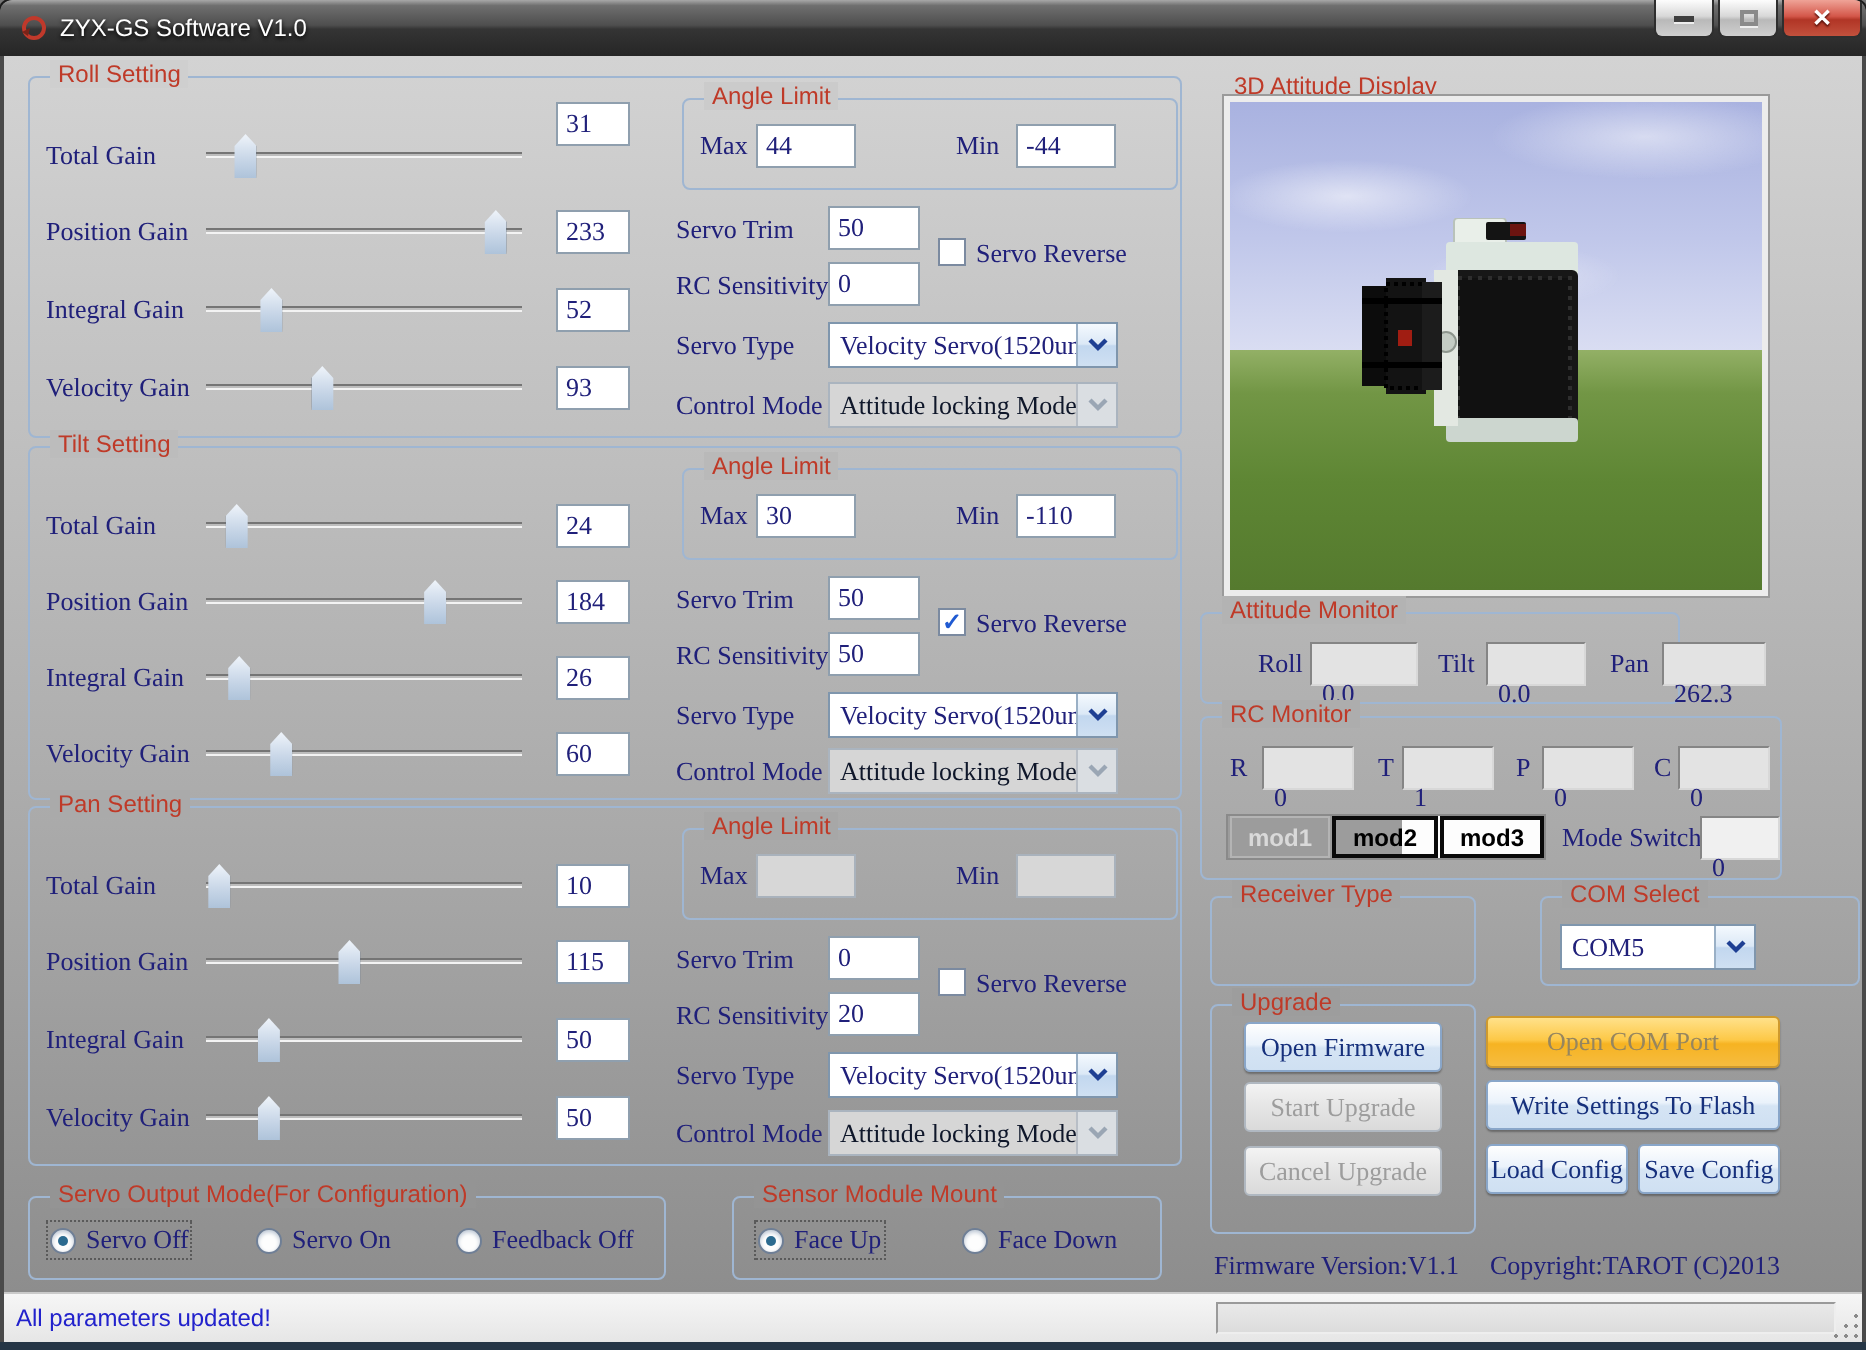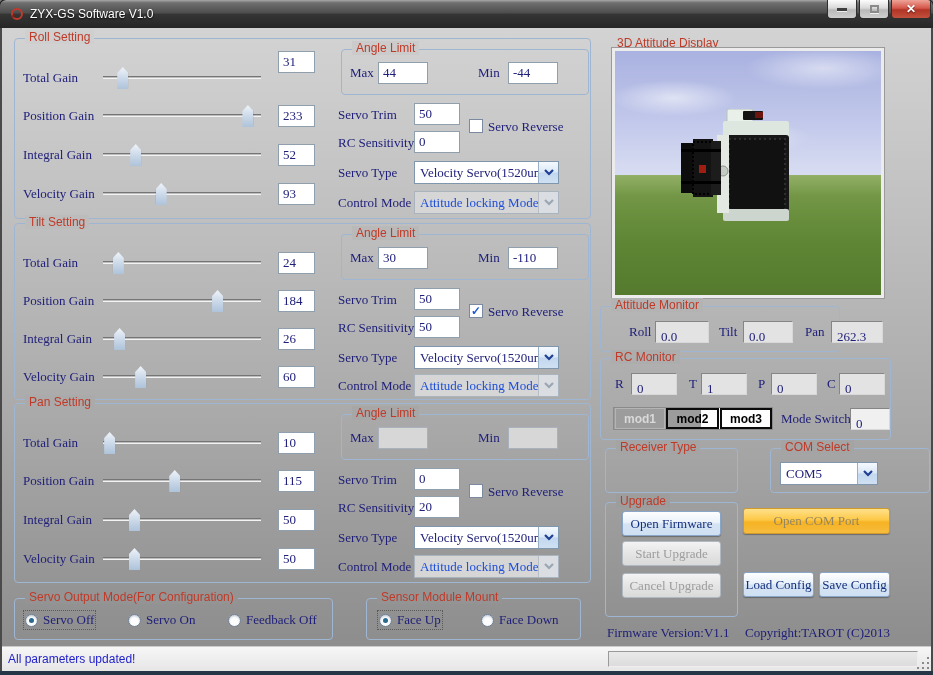--- a/index.html
+++ b/index.html
@@ -29,38 +29,38 @@
   .leg { position:absolute; top:-9px; left:10px; padding:0 4px; font-size:12px;
     color:#bf3a28; white-space:nowrap; }
   .rlbl { position:absolute; font-size:12px; color:#bf3a28; white-space:nowrap; }
   .lbl { position:absolute; font-family:"Liberation Serif",serif; font-size:13px;
     color:#20207a; white-space:nowrap; }
   .tb { position:absolute; font-family:"Liberation Serif",serif; font-size:13px; color:#20207a;
     background:#fff; border:1px solid #8f9fae; height:22px; padding:0 4px; outline:none; }
   .tb.dis { background:#d7d7d7; border-color:#a9b2bc; color:#8e8e8e; }
   .ro { position:absolute; font-family:"Liberation Serif",serif; font-size:13px; color:#20207a;
     background:#e3e3e3; border:1px solid; border-color:#858585 #d8d8d8 #d8d8d8 #858585;
-    height:22px; padding:7px 0 0 5px; }
+    height:22px; padding:17px 0 0 5px; }
   
   .sld { position:absolute; height:22px; }
   .track { position:absolute; left:0; right:0; top:9px; height:3px; background:#bdbdbd;
     border-top:1px solid #757575; border-bottom:1px solid #f3f3f3; }
   .thumb { position:absolute; top:0; width:11px; height:22px;
     background:linear-gradient(180deg,#eff4fa,#c9d7e8 55%,#aec3da);
     clip-path:polygon(50% 0,100% 27%,100% 100%,0 100%,0 27%);
     filter:drop-shadow(0 0 1px #5f748c); }
   
   .combo { position:absolute; height:23px; background:#fff; border:1px solid #7f96ad; display:flex; }
   .combo .txt { flex:1; font-family:"Liberation Serif",serif; font-size:13px; color:#20207a;
     padding:3px 0 0 5px; white-space:nowrap; overflow:hidden; }
   .combo .cbtn { width:20px; border-left:1px solid #9ab0c6; display:flex; align-items:center;
     justify-content:center;
     background:linear-gradient(180deg,#f4f9fe,#dbe8f6 48%,#c2d7ef 52%,#cfe0f2); }
   .combo.dis { background:#d6d6d6; border-color:#aab4bf; }
-  .combo.dis .txt { color:#1d4ed8; }
+  .combo.dis .txt { color:#0f172a; }
   .combo.dis .cbtn { background:#dadee2; border-left-color:#b8bec6; }
   
   .cb { position:absolute; width:14px; height:14px; background:#fff; border:1px solid #7b8aa0; }
   .cb.checked::after { content:"✓"; position:absolute; left:1px; top:-1px; color:#1f5ad2;
     font:bold 12px/14px "Liberation Sans",sans-serif; }
   .ropt { position:absolute; display:flex; align-items:center; gap:5px; height:16px; }
   .ropt.sel { outline:1px dotted #5a5a5a; outline-offset:1px; }
   .radio { width:13px; height:13px; border-radius:50%; background:#fdfdfd;
     border:1px solid #6f7f96; position:relative; flex:0 0 auto;
     box-shadow:inset 0 1px 2px #b9c4d2; }
@@ -417,20 +417,21 @@
     </div>
 
     <div class="grp" style="left:603px;top:474px;width:133px;height:115px">
       <span class="leg" style="background:#9d9d9d">Upgrade</span>
       <div class="btn" style="left:16px;top:8px;width:99px;height:25px">Open Firmware</div>
       <div class="btn dis" style="left:16px;top:38px;width:99px;height:25px">Start Upgrade</div>
       <div class="btn dis" style="left:16px;top:70px;width:99px;height:25px">Cancel Upgrade</div>
     </div>
 
     <div class="btn gold" style="left:741px;top:480px;width:147px;height:26px">Open COM Port</div>
+    <div class="btn" style="left:741px;top:512px;width:147px;height:25px">Write Settings To Flash</div>
     <div class="btn" style="left:741px;top:544px;width:71px;height:25px">Load Config</div>
     <div class="btn" style="left:817px;top:544px;width:71px;height:25px">Save Config</div>
 
     <span class="lbl" style="left:605px;top:597px">Firmware Version:V1.1</span>
     <span class="lbl" style="left:743px;top:597px">Copyright:TAROT (C)2013</span>
   </div>
 
   <div id="statusbar">
     <span id="statusmsg">All parameters updated!</span>
     <div id="statprog"></div>

